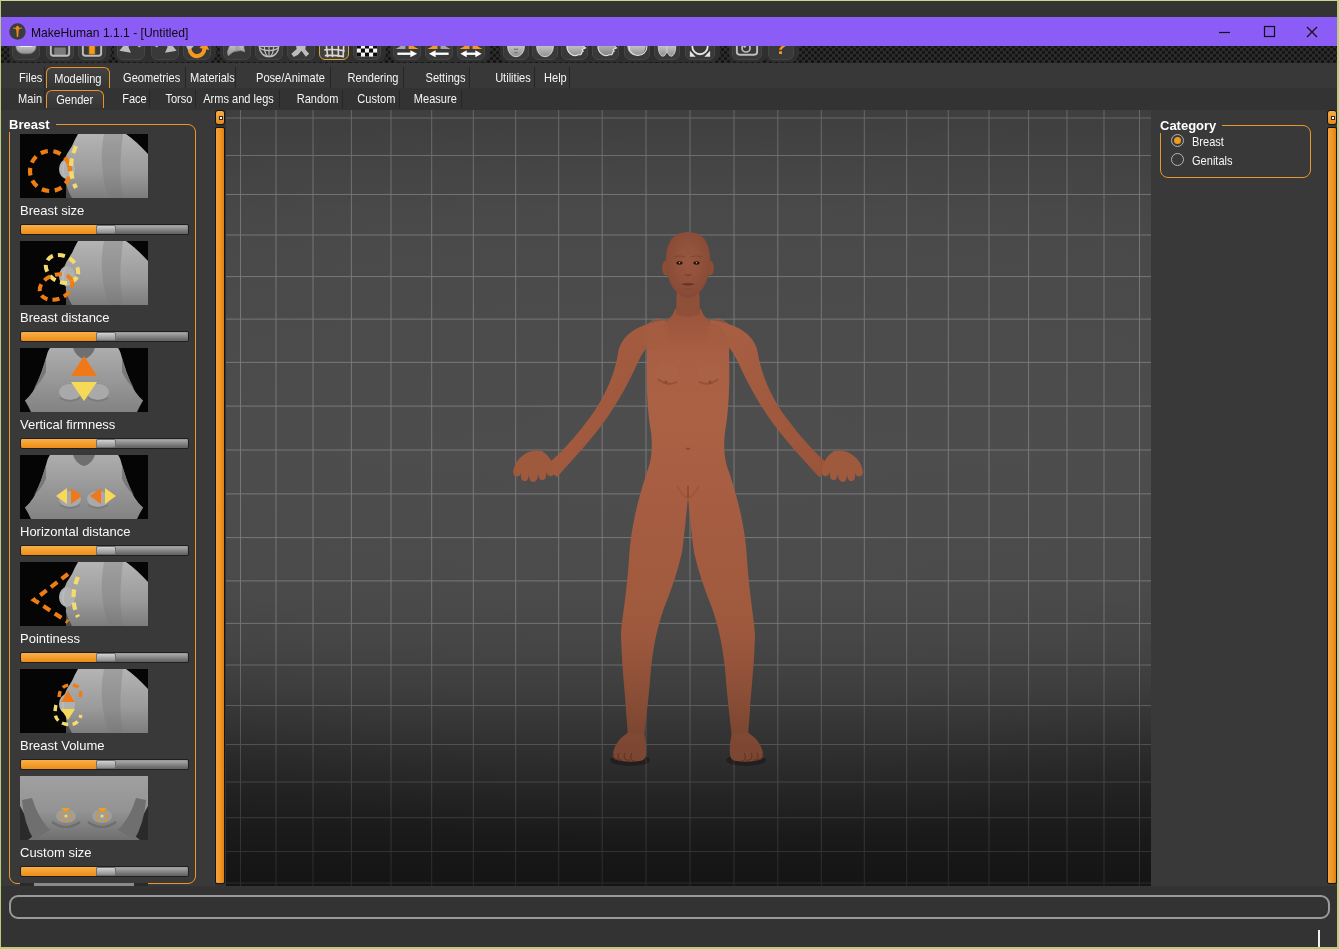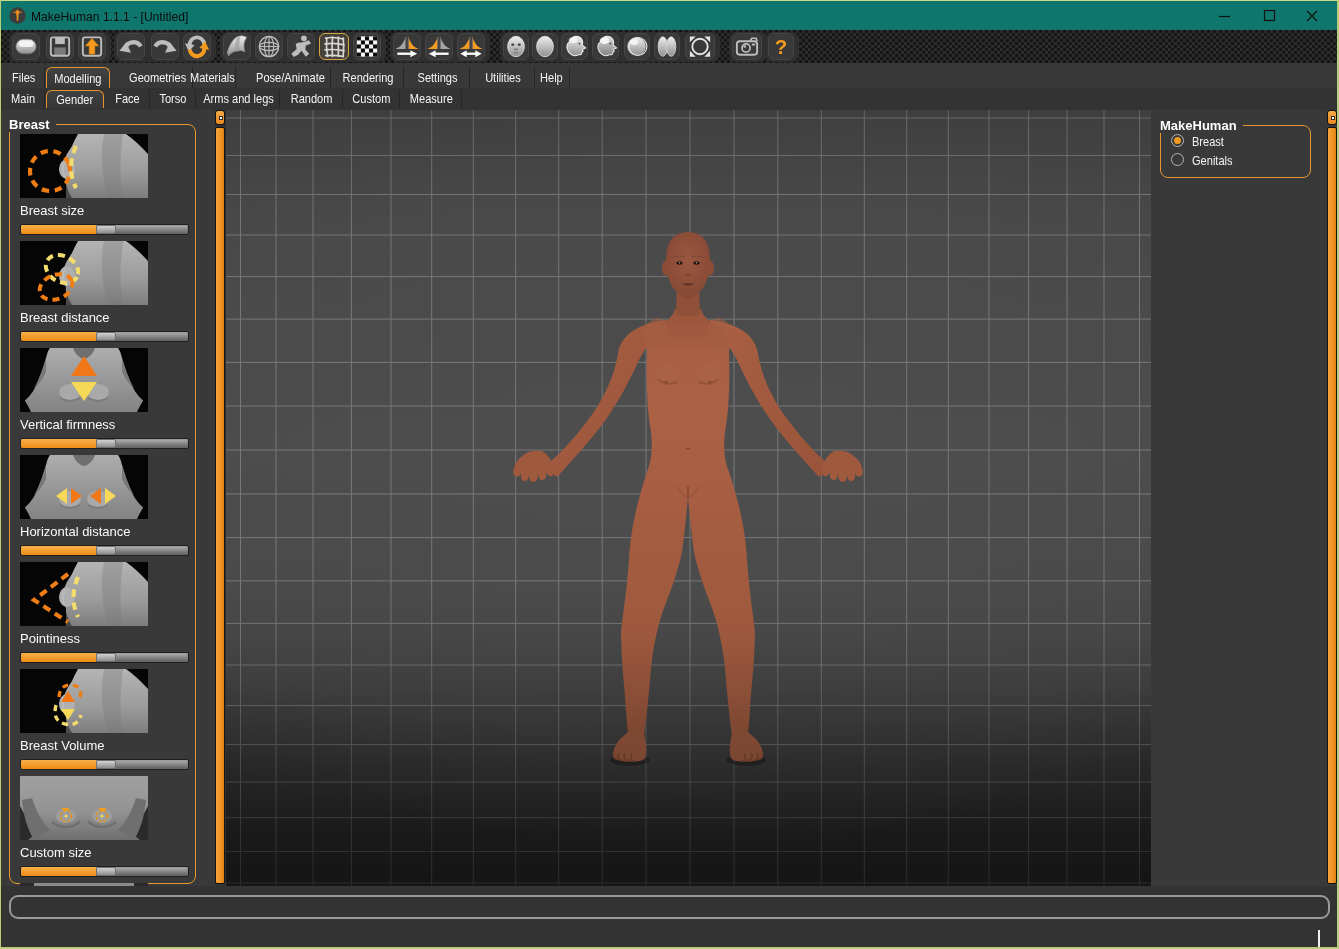--- a/index.html
+++ b/index.html
@@ -1,27 +1,27 @@
 <!DOCTYPE html>
 <html><head><meta charset="utf-8"><style>
 *{margin:0;padding:0;box-sizing:border-box;}
 html,body{width:1339px;height:949px;overflow:hidden;background:#333333;font-family:"Liberation Sans",sans-serif;}
 #frame-top{position:absolute;left:0;top:0;width:1339px;height:1px;background:#c9da88;z-index:50;}
 #frame-left{position:absolute;left:0;top:0;width:1px;height:949px;background:#b9ce78;z-index:50;}
 #frame-right{position:absolute;left:1337px;top:0;width:2px;height:949px;background:#b9ce78;z-index:50;}
 #frame-bottom{position:absolute;left:0;top:947px;width:1339px;height:2px;background:#b9ce78;z-index:50;}
-#titlebar{position:absolute;left:1px;top:1px;width:1336px;height:29px;background:#0f766e;z-index:10;}
+#titlebar{position:absolute;left:1px;top:17px;width:1336px;height:29px;background:#8b5cf6;z-index:10;}
 #title-text{position:absolute;left:30px;top:8px;font-size:13px;color:#0c0c0c;white-space:nowrap;transform:scaleX(0.93);transform-origin:0 0;}
 #toolbar{position:absolute;left:1px;top:30px;width:1336px;height:33px;background-color:#2b2b2b;
   background-image:radial-gradient(circle at 1.5px 1.5px,#131313 1.3px,rgba(0,0,0,0) 1.6px),radial-gradient(circle at 4.5px 4.5px,#131313 1.3px,rgba(0,0,0,0) 1.6px);
   background-size:6px 6px;}
 #tabrow1{position:absolute;left:1px;top:63px;width:1336px;height:25px;background:#383838;}
 #tabrow2{position:absolute;left:1px;top:88px;width:1336px;height:22px;background:#333333;}
 .tab,.tabsel{position:absolute;color:#f5f5f5;font-size:13px;text-align:center;white-space:nowrap;}
-.tab{border-right:1px solid #262626;}
+.tab{border-right:1px solid #262626;text-align:right;}
 .tab span,.tabsel span{display:inline-block;transform:scaleX(0.85);transform-origin:center;}
 .tabsel{border:1px solid #e8922a;border-bottom:none;border-radius:6px 6px 0 0;background:linear-gradient(#424242,#353535);}
 #leftpanel{position:absolute;left:1px;top:110px;width:214px;height:776px;background:#393939;}
 #lgroup{position:absolute;left:9px;top:124px;width:187px;height:760px;border:1px solid #e8962e;border-radius:8px;}
 #lgrouplabel{position:absolute;left:9px;top:117px;font-size:13px;font-weight:bold;color:#fff;background:#393939;padding-right:7px;z-index:4;}
 .thumb{position:absolute;left:20px;z-index:3;}
 .slab{position:absolute;left:20px;font-size:13px;color:#fafafa;white-space:nowrap;z-index:3;}
 .strack{position:absolute;left:20px;width:169px;height:11px;border:1px solid #1f1f1f;border-radius:2px;background:linear-gradient(#9e9e9e,#636363);z-index:3;}
 .sfill{position:absolute;left:0;top:0;width:75px;height:9px;background:linear-gradient(#f8b04a,#ee8c15);border-radius:2px 0 0 2px;}
 .shandle{position:absolute;left:75px;top:0;width:20px;height:9px;background:linear-gradient(#d2d2d2,#8d8d8d);border:1px solid #6f6f6f;border-radius:2px;}
@@ -183,21 +183,21 @@
       <circle cx="11.6" cy="14" r="1.4" fill="#bdbdbd"></circle>
       <path d="M17 8.5 L19 5.5 L23.5 5.5 L24.5 8.5" fill="none" stroke="#bdbdbd" stroke-width="1.7"></path>
       <rect x="19" y="11" width="3.5" height="2" fill="#bdbdbd"></rect>
     </svg><div style="position:absolute;left:767px;top:3px;width:26px;height:27px;border:1px solid #454545;background:#393939;border-radius:6px;"></div><svg style="position:absolute;left:767px;top:3px;" width="26" height="27" viewBox="0 0 28 28">
       <text x="14" y="22" font-family="Liberation Sans, sans-serif" font-size="22" font-weight="bold" fill="#f39a1f" text-anchor="middle">?</text>
     </svg>
 </div>
 <div id="tabrow1">
     <div class="tab" style="left:2px;width:42px;top:4px;height:21px;line-height:21px;"><span>Files</span></div>
     <div class="tabsel" style="left:45px;width:64px;top:4px;height:21px;line-height:21px;"><span>Modelling</span></div>
-    <div class="tab" style="left:122px;width:70px;top:4px;height:21px;line-height:21px;"><span>Geometries</span></div>
+    <div class="tab" style="left:115px;width:70px;top:4px;height:21px;line-height:21px;"><span>Geometries</span></div>
     <div class="tab" style="left:185px;width:50px;top:4px;height:21px;line-height:21px;"><span>Materials</span></div>
     <div class="tab" style="left:249px;width:81px;top:4px;height:21px;line-height:21px;"><span>Pose/Animate</span></div>
     <div class="tab" style="left:331px;width:72px;top:4px;height:21px;line-height:21px;"><span>Rendering</span></div>
     <div class="tab" style="left:404px;width:65px;top:4px;height:21px;line-height:21px;"><span>Settings</span></div>
     <div class="tab" style="left:470px;width:64px;top:4px;height:21px;line-height:21px;"><span>Utilities</span></div>
     <div class="tab" style="left:533px;width:36px;top:4px;height:21px;line-height:21px;"><span>Help</span></div>
   </div>
 <div id="tabrow2">
     <div class="tab" style="left:2px;width:42px;top:2px;height:18px;line-height:18px;"><span>Main</span></div>
     <div class="tabsel" style="left:45px;width:58px;top:2px;height:18px;line-height:18px;"><span>Gender</span></div>
@@ -547,21 +547,21 @@
 <path d="M459 164 Q462 167 465 164" fill="none" stroke="#7a4028" stroke-width="1.4"></path>
 <path d="M455 174 Q462 177.5 469 174 Q462 172 455 174 Z" fill="#69352a"></path>
 <path d="M458 179 Q462 181 466 179" fill="none" stroke="#7b4530" stroke-width="1" opacity="0.8"></path>
 </g>
 
   </svg>
   <div id="vignette"></div>
 </div>
 <div id="rightpanel"></div>
 <div id="rgroup"></div>
-<div id="rgrouplabel">MakeHuman</div>
+<div id="rgrouplabel">Category</div>
 <div class="radio on" style="left:1171px;top:134px;"></div>
 <div class="rlab" style="left:1192px;top:134px;"><span>Breast</span></div>
 <div class="radio" style="left:1171px;top:153px;"></div>
 <div class="rlab" style="left:1192px;top:153px;"><span>Genitals</span></div>
 <div class="vbtn" style="left:1327px;top:110px;"></div>
 <div class="vscroll" style="left:1327px;top:127px;height:757px;"></div>
 <div id="statusbar"></div>
 <div id="caret"></div>
 <div id="frame-top"></div>
 <div id="frame-left"></div>

